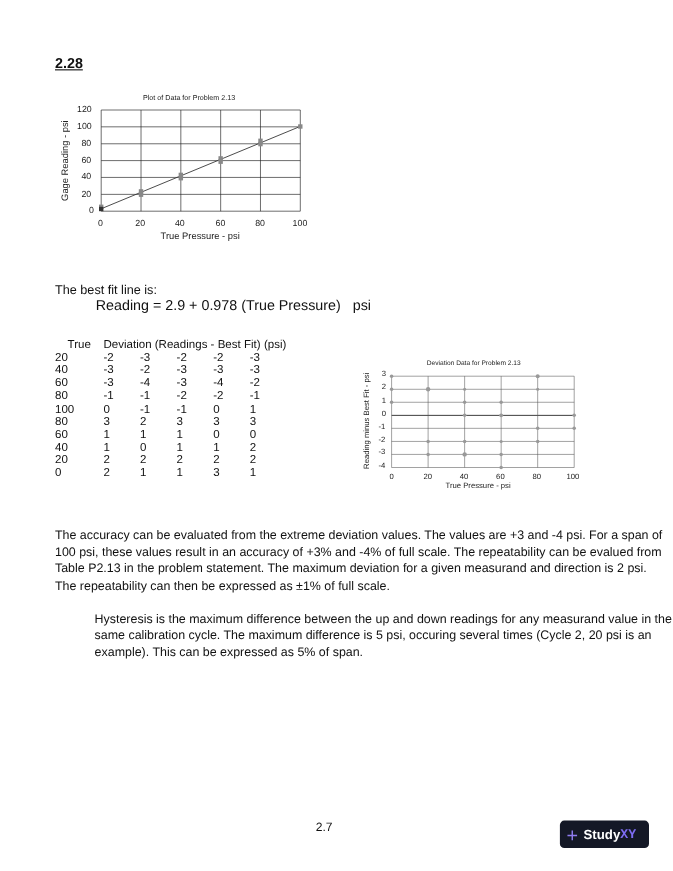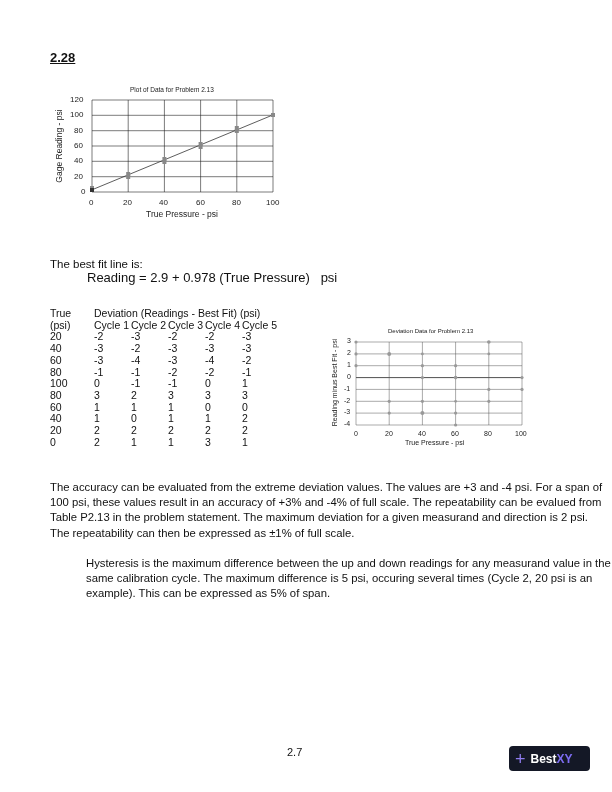--- a/index.html
+++ b/index.html
@@ -14,21 +14,21 @@
   .small-axis-label { font-size: 7px; color: #222; white-space: nowrap; }
   .body-text { font-size: 11.5px; line-height: 15px; color: #111; }
   .eq { font-size: 13px; }
   table.dev { position: absolute; left: 50px; top: 308px; border-collapse: collapse; font-size: 10.5px; color: #111; }
   table.dev td { padding: 0; height: 11.7px; line-height: 11.7px; white-space: nowrap; vertical-align: top; }
   .para { left: 50px; width: 555px; font-size: 11.3px; line-height: 15.2px; }
   .page-num { left: 287px; top: 746px; font-size: 11px; }
   .badge { left: 509px; top: 746px; width: 81px; height: 25px; background: #141826; border-radius: 4px; display: flex; align-items: center; padding-left: 6px; }
   .badge .plus { color: #8f7cf0; font-size: 18px; font-weight: 300; line-height: 1; margin-right: 5px; }
   .badge .b1 { color: #ffffff; font-weight: bold; font-size: 12px; }
-  .badge .b2 { color: #7d6cf2; font-weight: bold; font-size: 12px; }
+  .badge .b2 { color: #7d6cf2; font-weight: bold; font-size: 12px; font-family: Liberation Mono, monospace; }
 </style>
 </head>
 <body>
 
 <div class="abs heading">2.28</div>
 
 <div class="abs" style="left:50px;top:82px;width:240px;height:140px;">
   <div class="abs chart-title" style="left:80px;top:4px;">Plot of Data for Problem 2.13</div>
   <svg class="abs" style="left:0;top:0;" width="240" height="140" viewBox="0 0 240 140">
     <g stroke="#222" stroke-width="0.6">
@@ -77,30 +77,22 @@
   <div class="abs axis-label" style="left:96px;top:127px;">True Pressure - psi</div>
   <div class="abs axis-label" style="left:-31px;top:59px;transform:rotate(-90deg);width:80px;text-align:center;">Gage Reading - psi</div>
 </div>
 
 <div class="abs body-text" style="left:50px;top:257px;text-align:right;">The best fit line is:</div>
 <div class="abs body-text eq" style="left:87px;top:270px;white-space:pre;">Reading = 2.9 + 0.978 (True Pressure)   psi</div>
 
 <table class="dev">
   <tbody>
       <tr>
-        <td style="width:44px;">True</td>
+        <td style="width:44px;text-align:center;">True</td>
       <td colspan="5">Deviation (Readings - Best Fit) (psi)</td>
-      </tr>
-  <tr>
-        <td>(psi)</td>
-      <td style="width:37px;">Cycle 1</td>
-      <td style="width:37px;">Cycle 2</td>
-      <td style="width:37px;">Cycle 3</td>
-      <td style="width:37px;">Cycle 4</td>
-      <td>Cycle 5</td>
       </tr>
   <tr>
         <td>20</td>
         <td>-2</td>
         <td>-3</td>
         <td>-2</td>
         <td>-2</td>
         <td>-3</td>
       </tr>
   <tr>
@@ -240,15 +232,15 @@
   <div class="abs small-axis-label" style="left:-46px;top:54px;transform:rotate(-90deg);width:110px;text-align:center;">Reading minus Best Fit - psi</div>
 </div>
 
 <div class="abs para" style="top:480px;">The accuracy can be evaluated from the extreme deviation values. The values are +3 and -4 psi. For a span of 100 psi, these values result in an accuracy of +3% and -4% of full scale. The repeatability can be evalued from Table P2.13 in the problem statement. The maximum deviation for a given measurand and direction is 2 psi. The repeatability can then be expressed as ±1% of full scale.</div>
 <div class="abs para" style="top:556px;margin-left:36px;">Hysteresis is the maximum difference between the up and down readings for any measurand value in the same calibration cycle. The maximum difference is 5 psi, occuring several times (Cycle 2, 20 psi is an example). This can be expressed as 5% of span.</div>
 
 <div class="abs page-num">2.7</div>
 
 <div class="abs badge">
   <span class="plus">+</span>
-  <span class="b1">Best</span>
+  <span class="b1">Study</span>
     <span class="b2">XY</span>
 </div>
 
 </body></html>

